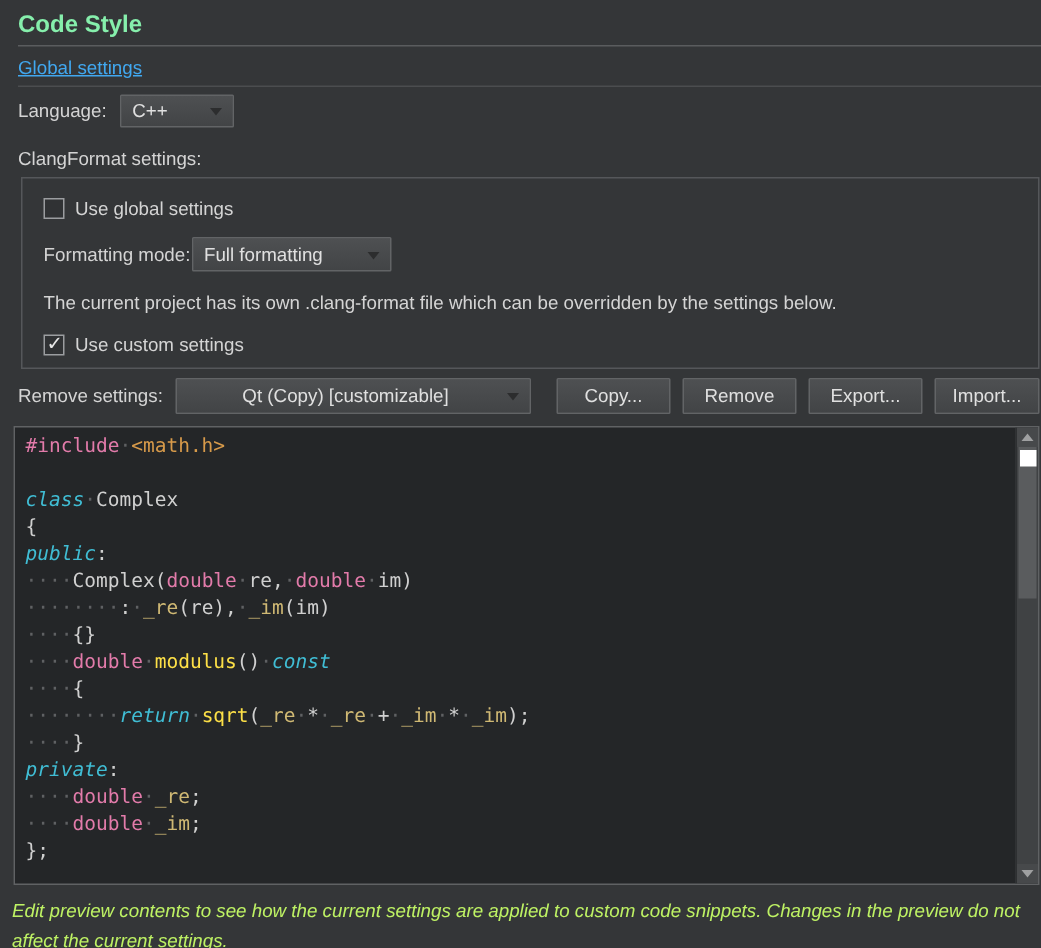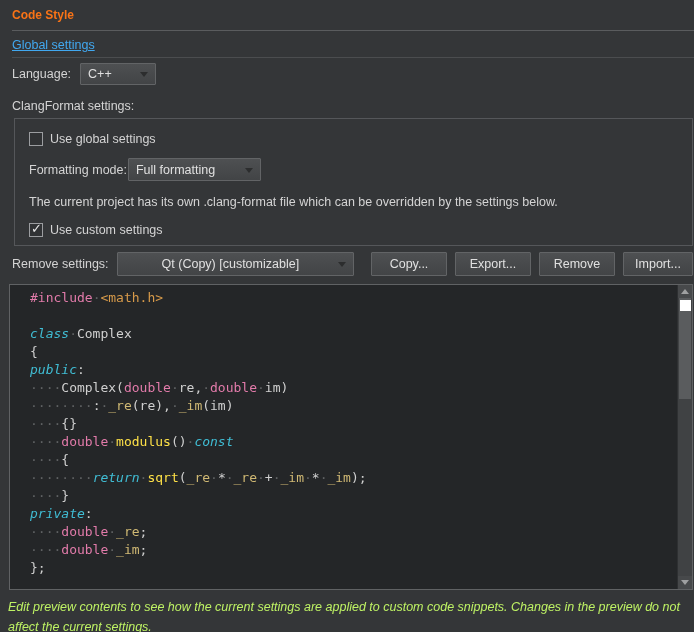--- a/index.html
+++ b/index.html
@@ -7,21 +7,21 @@
   body {
     background:#343638;
     font-family:"Liberation Sans", sans-serif;
     color:#d4d4d4;
     position:relative;
     font-size:12.5px;
   }
   .abs { position:absolute; }
 
   
-  .page-title { left:12px; top:8px; font-size:12px; font-weight:bold; color:#f97316; }
+  .page-title { left:12px; top:8px; font-size:16px; font-weight:bold; color:#86efac; }
   .rule1 { left:12px; right:0; top:30px; height:0; border-top:1px solid #5a5c5e; }
   .link { left:12px; top:38px; color:#41a8f0; text-decoration:underline; cursor:pointer; }
   .rule2 { left:12px; right:0; top:57px; height:0; border-top:1px solid #4b4d4f; }
 
   
   .combo {
     position:relative;
     height:22px;
     background:linear-gradient(#4e5052,#424446);
     border:1px solid #626466;
@@ -91,21 +91,20 @@
     border:1px solid #606264;
     overflow:hidden;
   }
   .code {
     position:absolute; left:0; top:0; right:15px; bottom:0;
     padding:4px 4px 0 7px;
     font-family:"DejaVu Sans Mono", monospace;
     font-size:13px;
     line-height:18px;
     white-space:pre;
-    margin-left:13px;
   }
   .code-line { height:18px; }
   .tok-def    { color:#d0d0d0; }
   .tok-ws     { color:#5f6163; }
   .tok-pre    { color:#e27baa; }
   .tok-type   { color:#e27baa; }
   .tok-inc    { color:#d79a4a; }
   .tok-kw     { color:#40bdd4; font-style:italic; }
   .tok-func   { color:#fde047; }
   .tok-member { color:#d0b974; }
@@ -185,22 +184,22 @@
 </div>
 
 <div class="abs custom-row">
   <span>Remove settings:</span>
   <div class="combo">
     <span>Qt (Copy) [customizable]</span>
     <span class="arrow"></span>
   </div>
   <span class="spacer"></span>
   <button class="btn">Copy...</button>
+  <button class="btn">Remove</button>
   <button class="btn">Export...</button>
-  <button class="btn">Remove</button>
   <button class="btn">Import...</button>
 </div>
 
 <div class="abs editor">
   <div class="code"><div class="code-line"><span class="tok-pre">#include</span><span class="tok-ws">·</span><span class="tok-inc">&lt;math.h&gt;</span></div><div class="code-line">&nbsp;</div><div class="code-line"><span class="tok-kw">class</span><span class="tok-ws">·</span><span class="tok-def">Complex</span></div><div class="code-line"><span class="tok-def">{</span></div><div class="code-line"><span class="tok-kw">public</span><span class="tok-def">:</span></div><div class="code-line"><span class="tok-ws">····</span><span class="tok-def">Complex(</span><span class="tok-type">double</span><span class="tok-ws">·</span><span class="tok-def">re,</span><span class="tok-ws">·</span><span class="tok-type">double</span><span class="tok-ws">·</span><span class="tok-def">im)</span></div><div class="code-line"><span class="tok-ws">········</span><span class="tok-def">:</span><span class="tok-ws">·</span><span class="tok-member">_re</span><span class="tok-def">(re),</span><span class="tok-ws">·</span><span class="tok-member">_im</span><span class="tok-def">(im)</span></div><div class="code-line"><span class="tok-ws">····</span><span class="tok-def">{}</span></div><div class="code-line"><span class="tok-ws">····</span><span class="tok-type">double</span><span class="tok-ws">·</span><span class="tok-func">modulus</span><span class="tok-def">()</span><span class="tok-ws">·</span><span class="tok-kw">const</span></div><div class="code-line"><span class="tok-ws">····</span><span class="tok-def">{</span></div><div class="code-line"><span class="tok-ws">········</span><span class="tok-kw">return</span><span class="tok-ws">·</span><span class="tok-func">sqrt</span><span class="tok-def">(</span><span class="tok-member">_re</span><span class="tok-ws">·</span><span class="tok-def">*</span><span class="tok-ws">·</span><span class="tok-member">_re</span><span class="tok-ws">·</span><span class="tok-def">+</span><span class="tok-ws">·</span><span class="tok-member">_im</span><span class="tok-ws">·</span><span class="tok-def">*</span><span class="tok-ws">·</span><span class="tok-member">_im</span><span class="tok-def">);</span></div><div class="code-line"><span class="tok-ws">····</span><span class="tok-def">}</span></div><div class="code-line"><span class="tok-kw">private</span><span class="tok-def">:</span></div><div class="code-line"><span class="tok-ws">····</span><span class="tok-type">double</span><span class="tok-ws">·</span><span class="tok-member">_re</span><span class="tok-def">;</span></div><div class="code-line"><span class="tok-ws">····</span><span class="tok-type">double</span><span class="tok-ws">·</span><span class="tok-member">_im</span><span class="tok-def">;</span></div><div class="code-line"><span class="tok-def">};</span></div></div>
   <div class="vscroll">
     <div class="vs-btn vs-up">
       <span class="tri-up"></span>
     </div>
     <div class="vs-thumb"></div>

